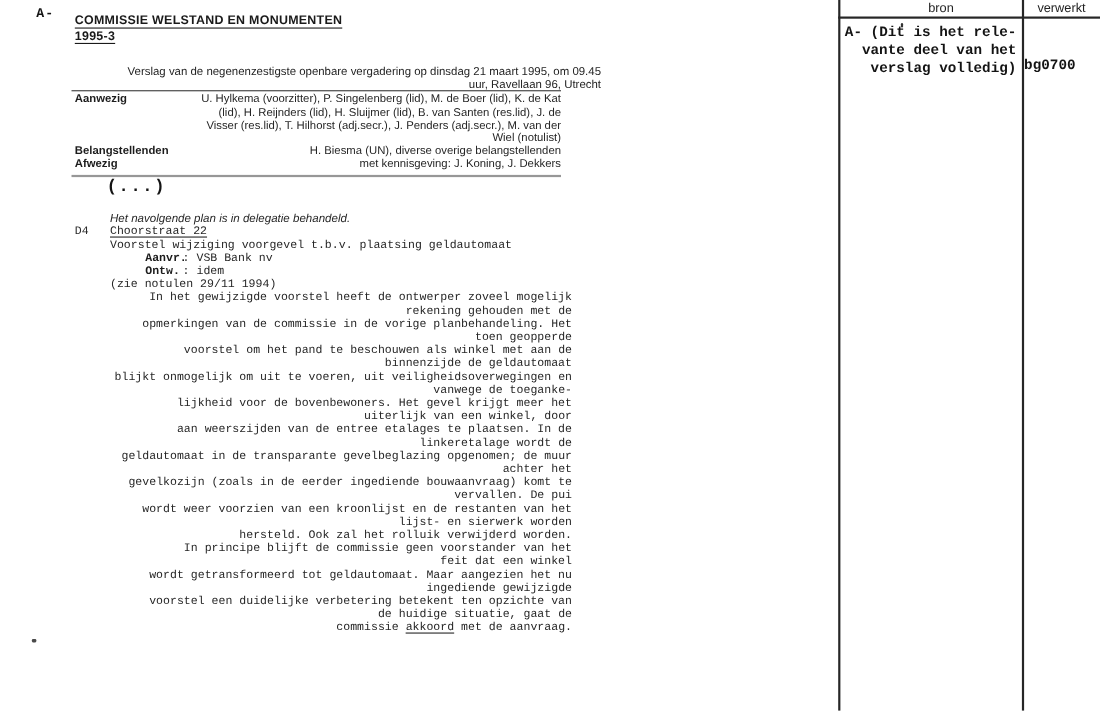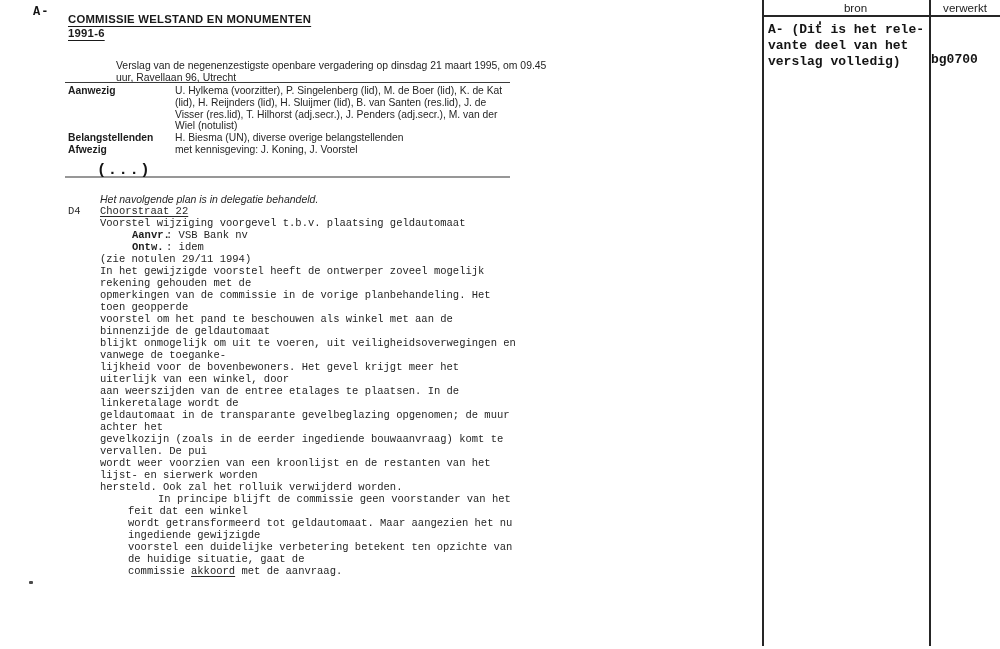--- a/index.html
+++ b/index.html
@@ -7,21 +7,21 @@
   body {
     position:relative;
     background:#ffffff;
     color:#1f1f1f;
     font-family:"Liberation Sans", sans-serif;
     overflow:hidden;
   }
   .abs { position:absolute; }
   .i { font-style:italic; }
   .u { text-decoration:underline; text-decoration-thickness:1px; text-underline-offset:2px; }
-  .pre { white-space:pre-line; }
+  .pre { white-space:pre-line;text-align:right; }
   .tw {
     font-family:"Liberation Mono", monospace;
     font-weight:bold;
     color:#141414;
   }
 
   
   .marker { left:33px; top:5px; font-size:12px; letter-spacing:1px; }
 
   
@@ -30,21 +30,21 @@
                 text-decoration:underline; text-decoration-thickness:1.4px; text-underline-offset:2.5px; }
 
   
   .intro { left:68px; top:60px; font-size:10.4px; line-height:12px; color:#242424;margin-left:48px; }
 
   
   .attendance {
     left:65px; top:82px; width:445px;
     border-top:1.4px solid #3a3a3a;
     border-bottom:2px solid #979797;
-    padding:2px 0 20px 0;
+    padding:2px 0 3px 0;
   }
   .att-row { display:grid; grid-template-columns:107px 1fr; padding-left:3px; }
   .att-label { font-weight:bold; font-size:10.3px; line-height:11.8px; color:#1c1c1c; }
   .att-value { font-size:10.3px; line-height:11.8px; color:#262626; }
 
   
   .ellipsis { left:97px; top:161px; font-size:15.5px; letter-spacing:1.5px; }
 
   
   .content { left:68px; top:193px; width:452px; font-size:10.5px; line-height:12px; color:#262626; }
@@ -70,41 +70,41 @@
   .dot-a { left:29px; top:581px; width:4px; height:3px; }
   .dot-b { left:819px; top:21px; width:2px; height:4px; background:#333; }
 </style>
 </head>
 <body>
 
 <div class="abs marker tw">A-</div>
 
 <div class="abs title-block">
   <div class="title-line">COMMISSIE WELSTAND EN MONUMENTEN</div>
-  <div class="title-line">1991-6</div>
+  <div class="title-line">1995-3</div>
 </div>
 
 <div class="abs intro pre">Verslag van de negenenzestigste openbare vergadering op dinsdag 21 maart 1995, om 09.45
 uur, Ravellaan 96, Utrecht</div>
 
 <div class="abs attendance">
   <div class="att-row">
     <div class="att-label">Aanwezig</div>
     <div class="att-value pre">U. Hylkema (voorzitter), P. Singelenberg (lid), M. de Boer (lid), K. de Kat
 (lid), H. Reijnders (lid), H. Sluijmer (lid), B. van Santen (res.lid), J. de
 Visser (res.lid), T. Hilhorst (adj.secr.), J. Penders (adj.secr.), M. van der
 Wiel (notulist)</div>
   </div>
   <div class="att-row">
     <div class="att-label">Belangstellenden</div>
     <div class="att-value pre">H. Biesma (UN), diverse overige belangstellenden</div>
   </div>
   <div class="att-row">
     <div class="att-label">Afwezig</div>
-    <div class="att-value pre">met kennisgeving: J. Koning, J. Voorstel</div>
+    <div class="att-value pre">met kennisgeving: J. Koning, J. Dekkers</div>
   </div>
 </div>
 
 <div class="abs ellipsis tw">(...)</div>
 
 <div class="abs content">
   <div class="delegation i">Het navolgende plan is in delegatie behandeld.</div>
   <div class="item">
     <span class="item-code">D4</span>
     <div class="item-body">

